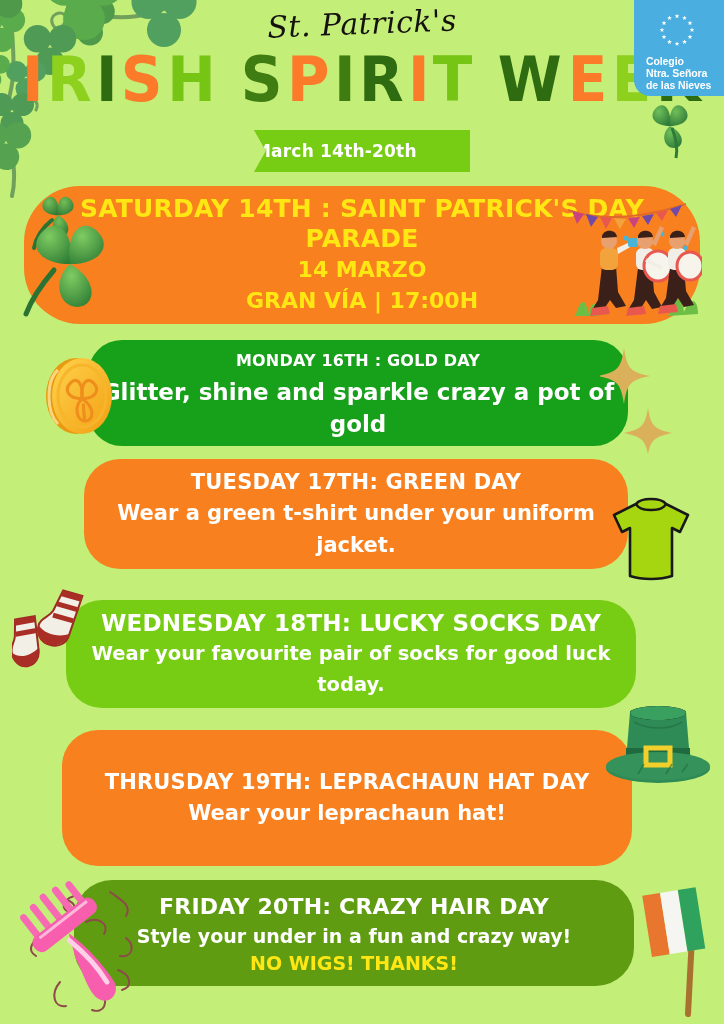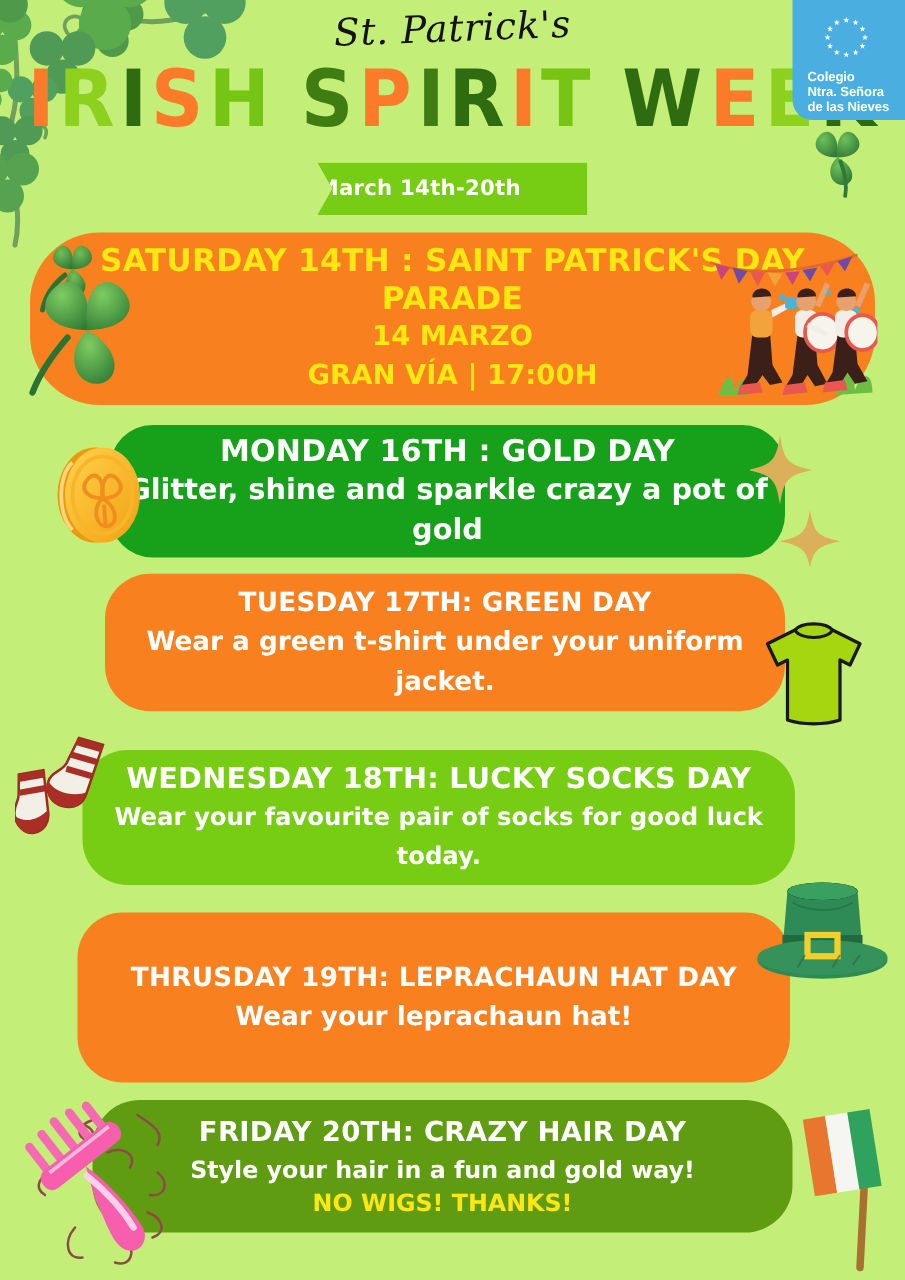--- a/index.html
+++ b/index.html
@@ -79,21 +79,21 @@
     left:24px;top:186px;width:676px;height:138px;
     background:#f9801f;border-radius:56px;
   }
   .c-sat .card-title{color:#ffe713;font-size:25px;line-height:30px;}
   .c-sat .card-sub{color:#ffe713;font-size:22px;line-height:31px;}
 
   .c-mon{
     left:88px;top:340px;width:540px;height:106px;
     background:#17a01a;border-radius:34px;
   }
-  .c-mon .card-title{color:#fff;font-size:24px;line-height:30px;}
+  .c-mon .card-title{color:#fff;font-size:16px;line-height:30px;}
   .c-mon .card-sub{color:#fff;font-size:23px;line-height:32px;}
 
   .c-tue{
     left:84px;top:459px;width:544px;height:110px;
     background:#f9801f;border-radius:36px;
   }
   .c-tue .card-title{color:#fff;font-size:21px;line-height:30px;}
   .c-tue .card-sub{color:#fff;font-size:21px;line-height:32px;}
 
   .c-wed{
@@ -415,21 +415,21 @@
     <g stroke="#1f6b3f" stroke-width="1.6" fill="none" opacity=".6">
       <path d="M30 18 C44 26 66 26 78 18"></path>
       <path d="M34 70 L40 60"></path>
         <path d="M62 70 L68 60"></path>
         <path d="M78 68 L84 60"></path>
     </g>
   </svg>
 
   <div class="card c-fri">
     <div class="card-title">FRIDAY 20TH: CRAZY HAIR DAY</div>
-    <div class="card-sub">Style your hair in a fun and gold way!</div>
+    <div class="card-sub">Style your under in a fun and crazy way!</div>
     <div class="card-note">NO WIGS! THANKS!</div>
   </div>
 
   <svg class="ill ill-comb" viewBox="0 0 130 140">
 
     <g stroke="#8e4a4a" stroke-width="2" fill="none" stroke-linecap="round">
       <path d="M60 18 C48 22 46 32 56 34 C64 35 62 24 52 22"></path>
       <path d="M96 14 C108 22 118 28 112 38"></path>
       <path d="M30 58 C18 62 12 72 22 78"></path>
       <path d="M112 60 C122 68 118 80 106 78"></path>

